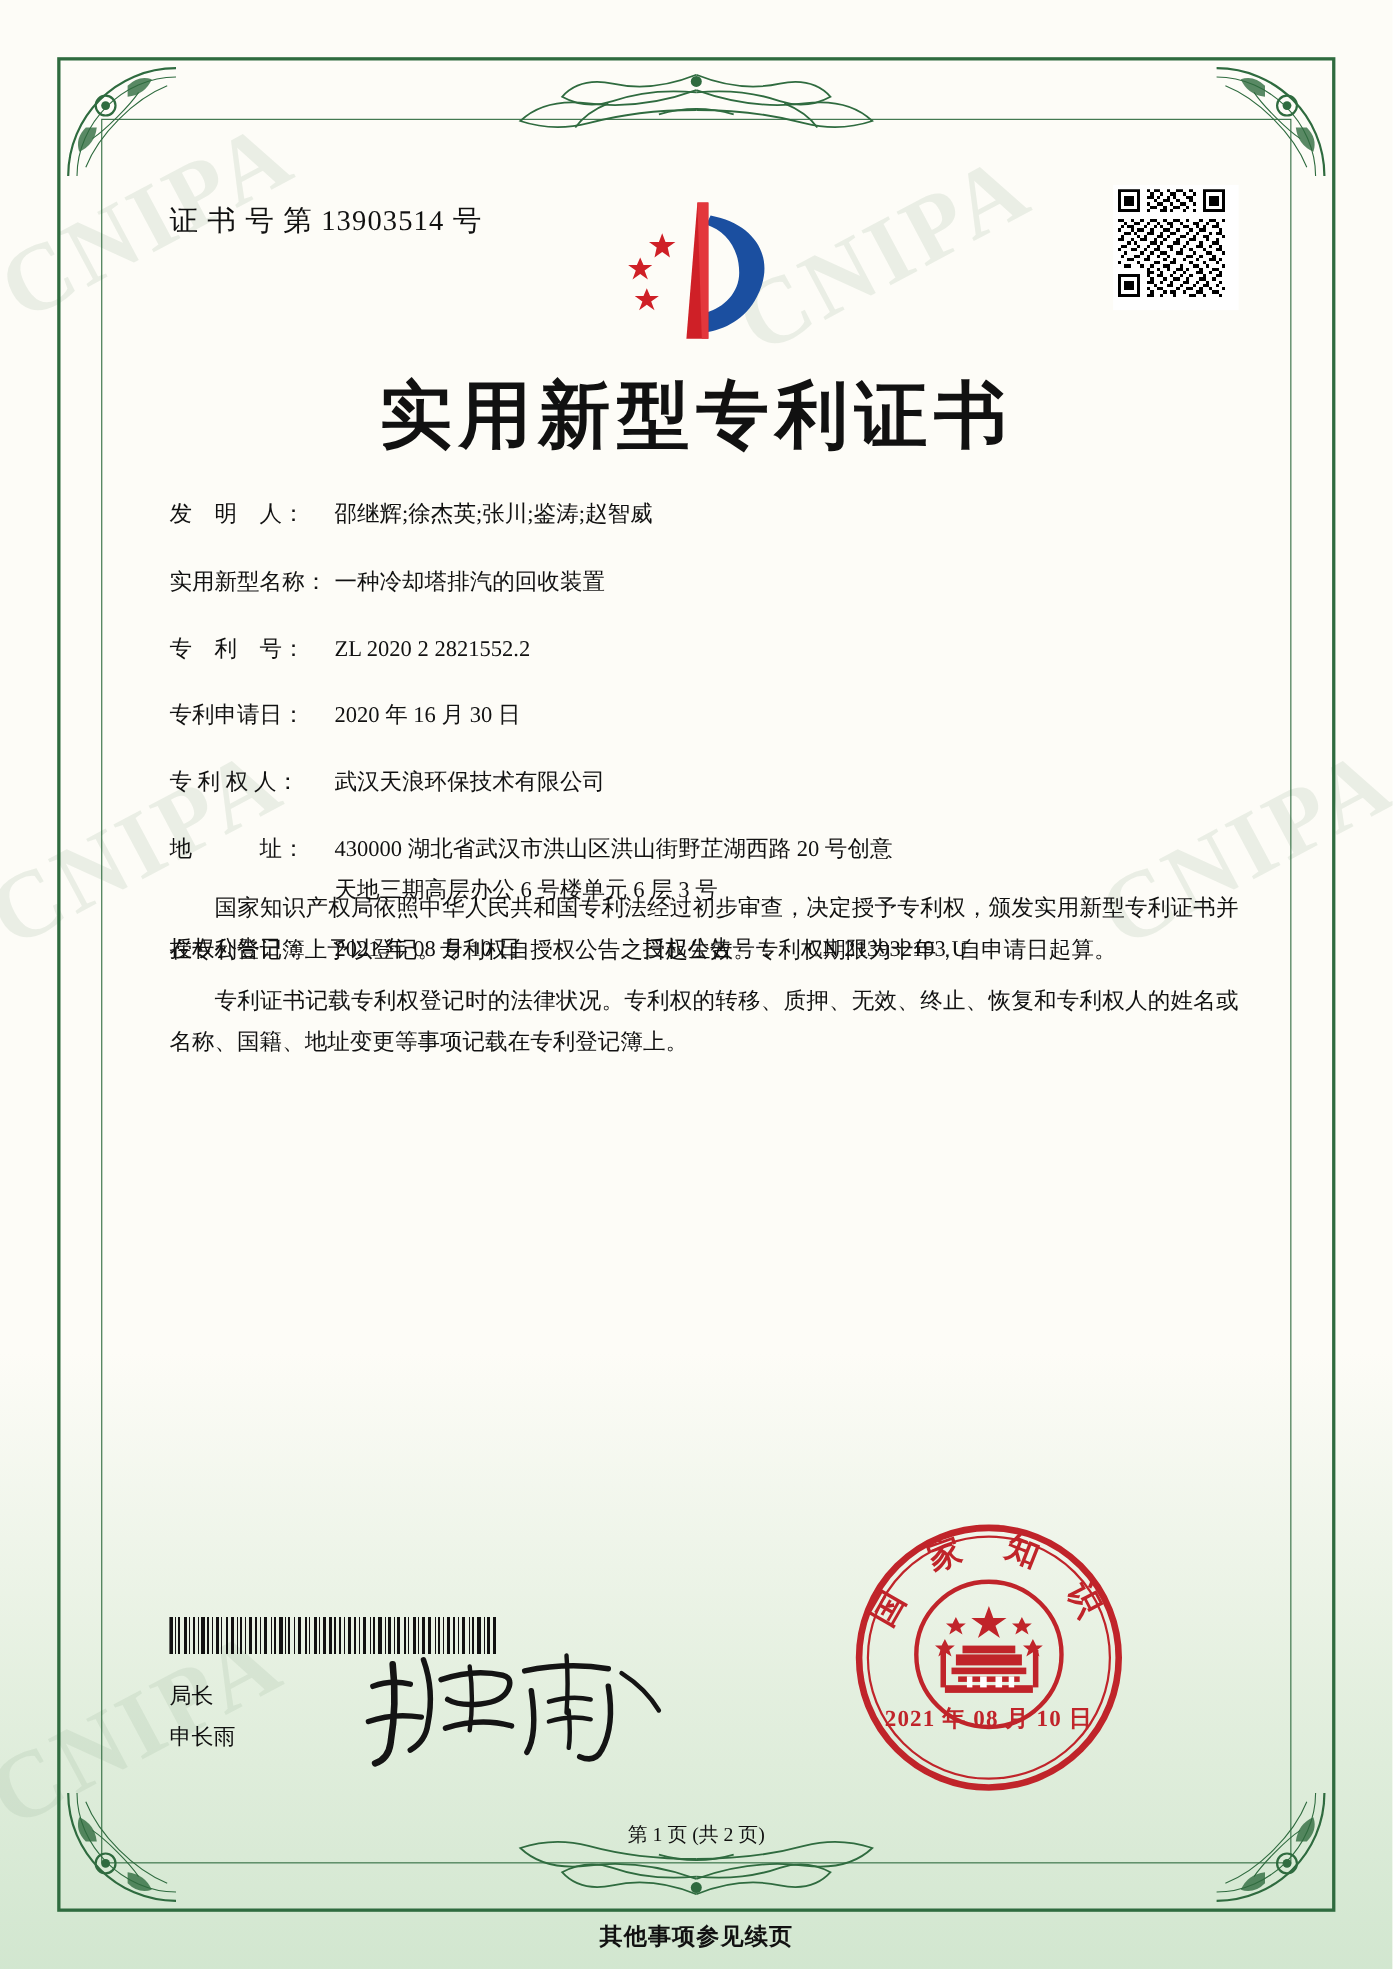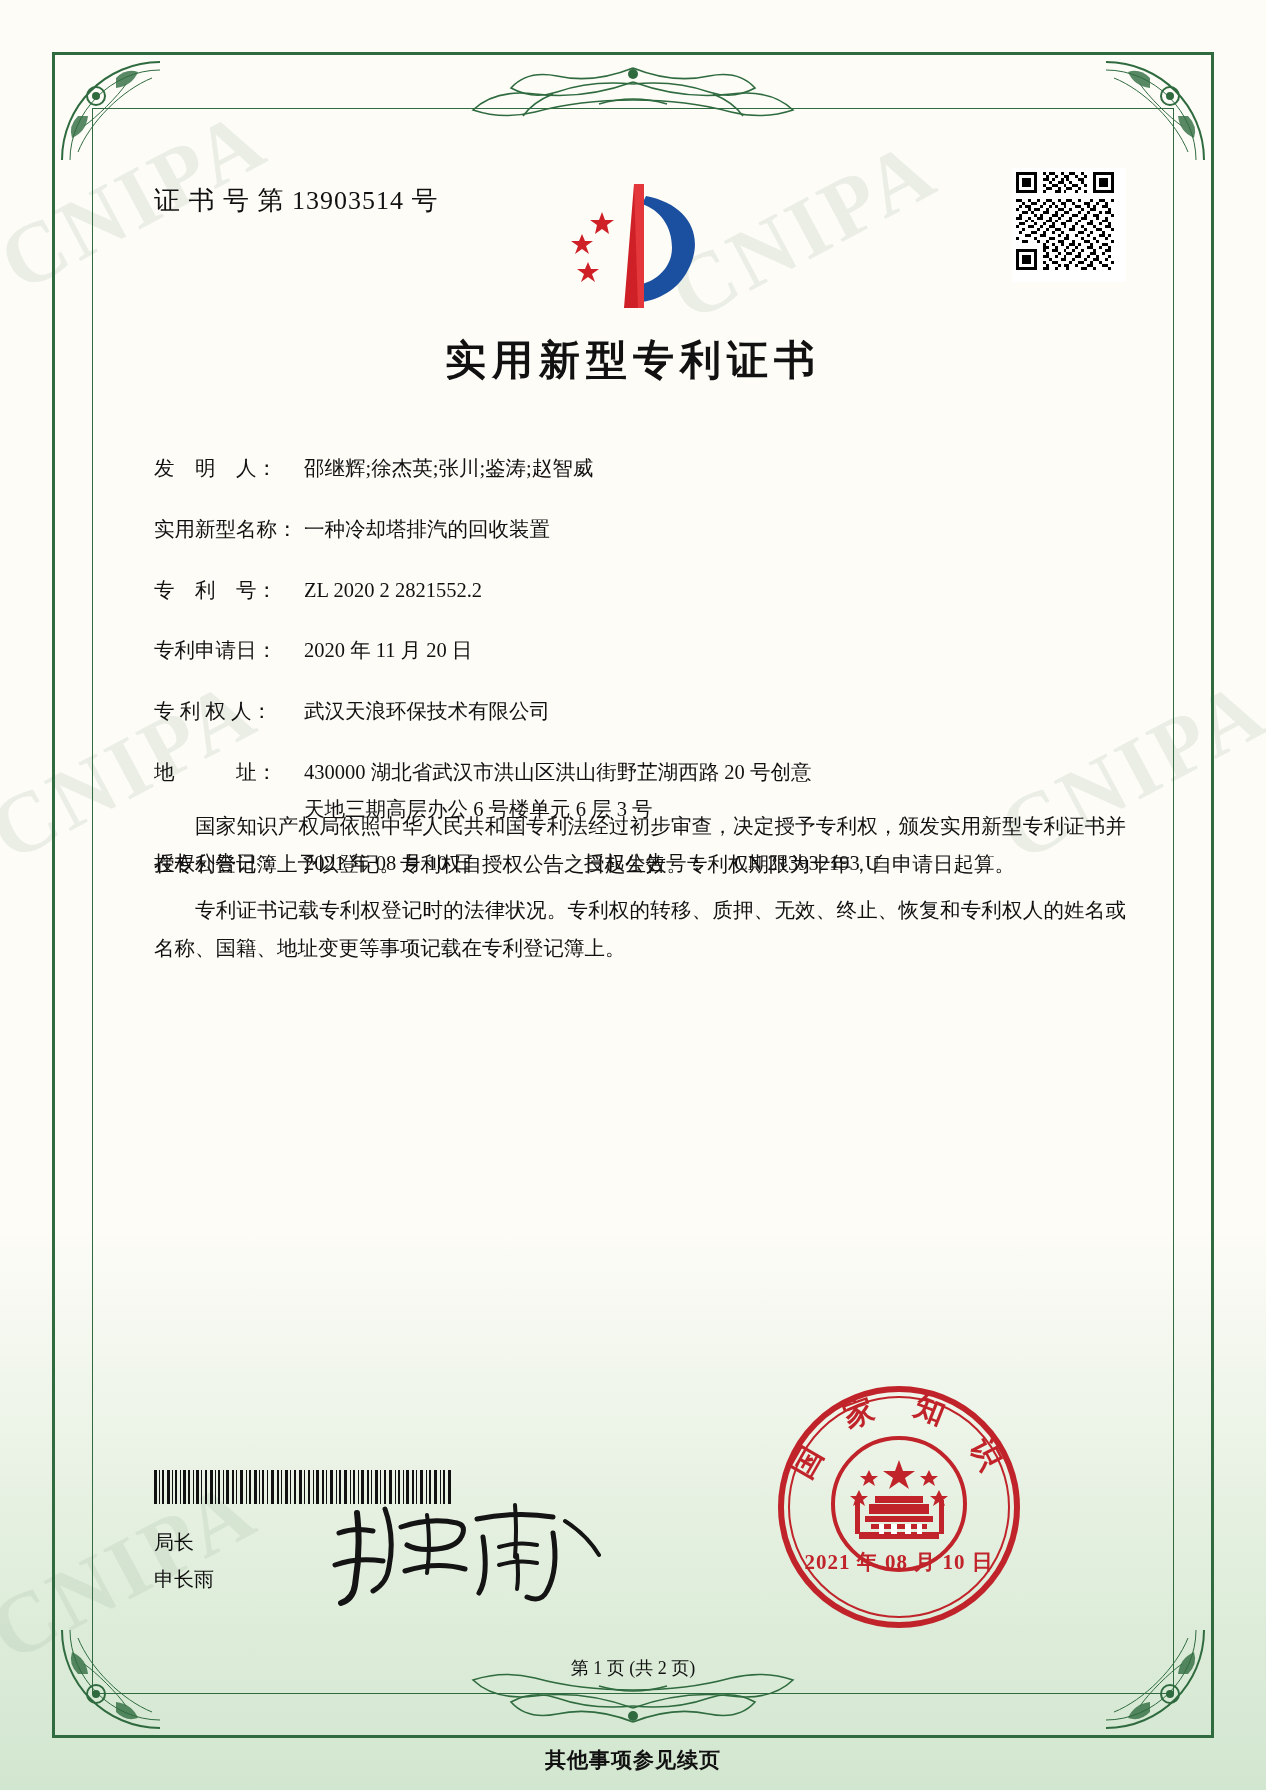--- a/index.html
+++ b/index.html
@@ -114,21 +114,21 @@
     top: 70px;
     width: 190px;
     height: 140px;
   }
 
   .doc-title {
     position: absolute;
     left: 0; right: 0;
     top: 225px;
     text-align: center;
-    font-size: 41px;
+    font-size: 66px;
     font-weight: bold;
     letter-spacing: 6px;
     color: #111;
     font-family: Liberation Sans, sans-serif;
   }
 
   .fields {
     position: absolute;
     left: 62px;
     right: 48px;
@@ -588,21 +588,21 @@
         <div class="field-value">一种冷却塔排汽的回收装置</div>
       </div>
 
       <div class="field-row">
         <div class="field-label">专　利　号：</div>
         <div class="field-value">ZL 2020 2 2821552.2</div>
       </div>
 
       <div class="field-row">
         <div class="field-label">专利申请日：</div>
-        <div class="field-value">2020 年 11 月 20 日</div>
+        <div class="field-value">2020 年 16 月 30 日</div>
       </div>
 
       <div class="field-row">
         <div class="field-label">专 利 权 人：</div>
         <div class="field-value">武汉天浪环保技术有限公司</div>
       </div>
 
       <div class="field-row" style="margin-bottom:24px;">
         <div class="field-label">地　　　址：</div>
         <div class="field-value">

